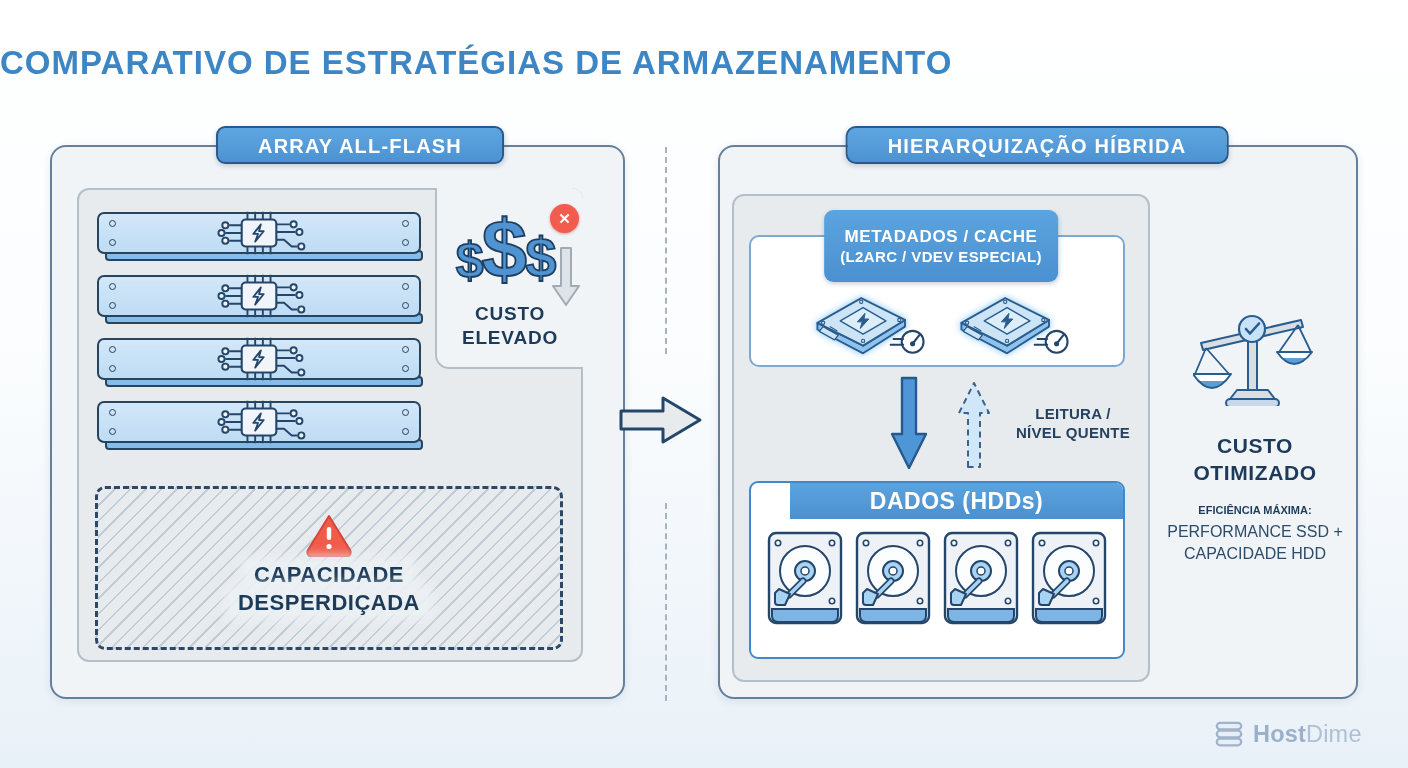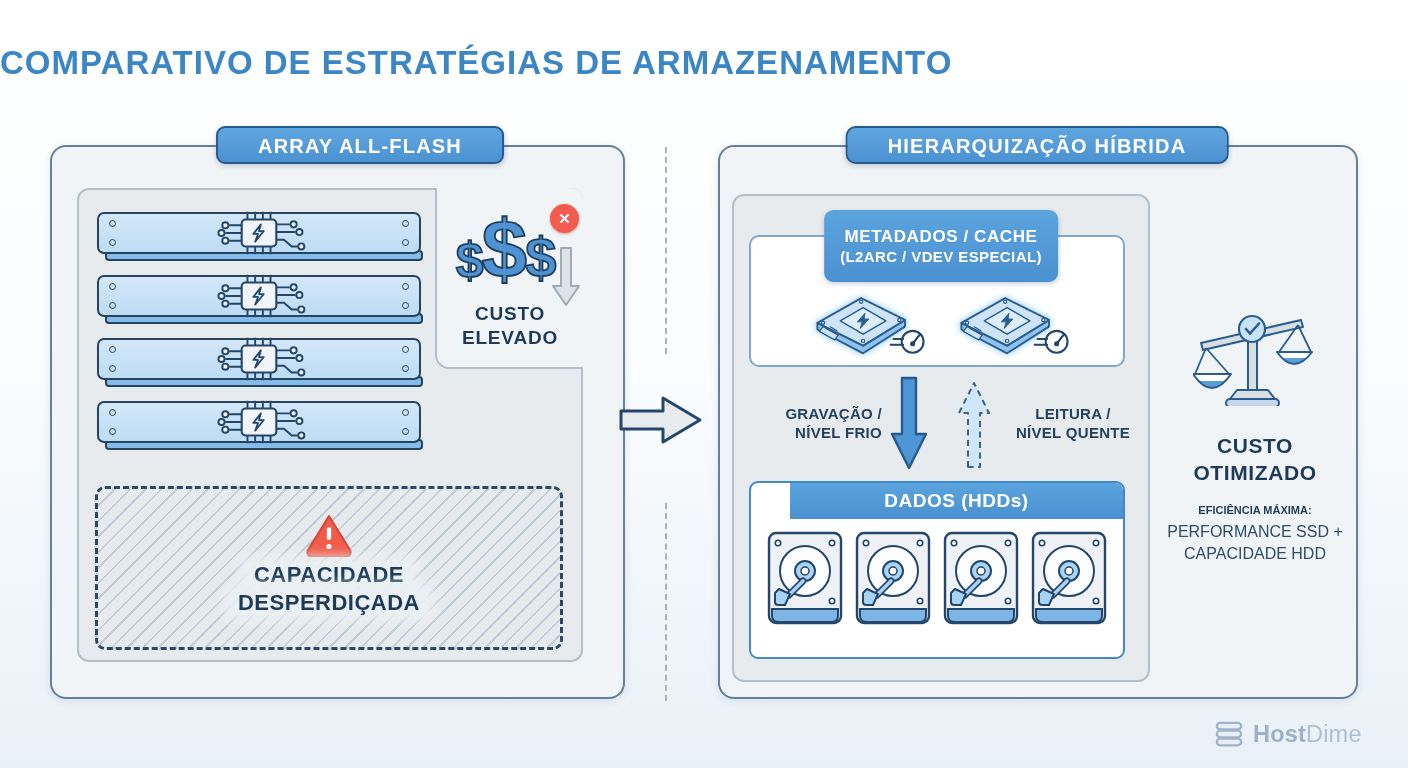--- a/index.html
+++ b/index.html
@@ -113,21 +113,21 @@
   .arrow-up   { position:absolute; left:223px; top:183px; }
   .flow-label { position:absolute; top:208px; font-size:15px; font-weight:700; letter-spacing:.3px; line-height:19px; color:#24425f; }
   .write-label { left:10px;  width:138px; text-align:right; }
   .read-label  { left:268px; width:142px; text-align:center; }
   .data-box {
     position:absolute; left:15px; top:285px; width:376px; height:178px;
     background:#fff; border:2px solid #4388c8; border-radius:9px; overflow:hidden;
   }
   .data-header {
     height:36px; line-height:36px; background:linear-gradient(180deg,#5ba4de,#4b90d0);
-    color:#fff; text-align:center; font-size:19px; font-weight:800; letter-spacing:.5px;margin-left:39px;
+    color:#fff; text-align:center; font-size:23px; font-weight:800; letter-spacing:.5px;margin-left:39px;
   }
   .hdd-row { display:flex; justify-content:center; gap:12px; padding-top:12px; }
   
   .scale-wrap { position:absolute; left:473px; top:163px; }
   .cost-opt {
     position:absolute; left:430px; top:285px; width:210px; text-align:center;
     font-size:21px; font-weight:800; letter-spacing:.6px; line-height:27px; color:#1d3b59;
   }
   .efficiency {
     position:absolute; left:423px; top:352px; width:224px; text-align:center;
@@ -334,24 +334,20 @@
           </svg>
 
           <svg width="126" height="80" viewBox="0 0 132 84">
             <use href="#sym-isossd"></use>
           </svg>
         </div>
 
       <svg class="arrow-down" width="38" height="96" viewBox="0 0 38 96">
         <path d="M12,2 h14 v56 h10 L19,92 L2,58 h10 Z" fill="#4e96d6" stroke="#275a8c" stroke-width="2.4" stroke-linejoin="round"></path>
       </svg>
-      <div class="flow-label write-label">
-        <div>GRAVAÇÃO /</div>
-        <div>NÍVEL FRIO</div>
-      </div>
 
       <svg class="arrow-up" width="34" height="90" viewBox="0 0 34 90">
         <path d="M11,88 v-54 H2 L17,4 L32,34 h-9 v54 z" fill="#cfe7f8" stroke="#3b6289" stroke-width="2" stroke-dasharray="6 4.5" stroke-linejoin="round"></path>
       </svg>
       <div class="flow-label read-label">
         <div>LEITURA /</div>
         <div>NÍVEL QUENTE</div>
       </div>
 
       <div class="data-box">

